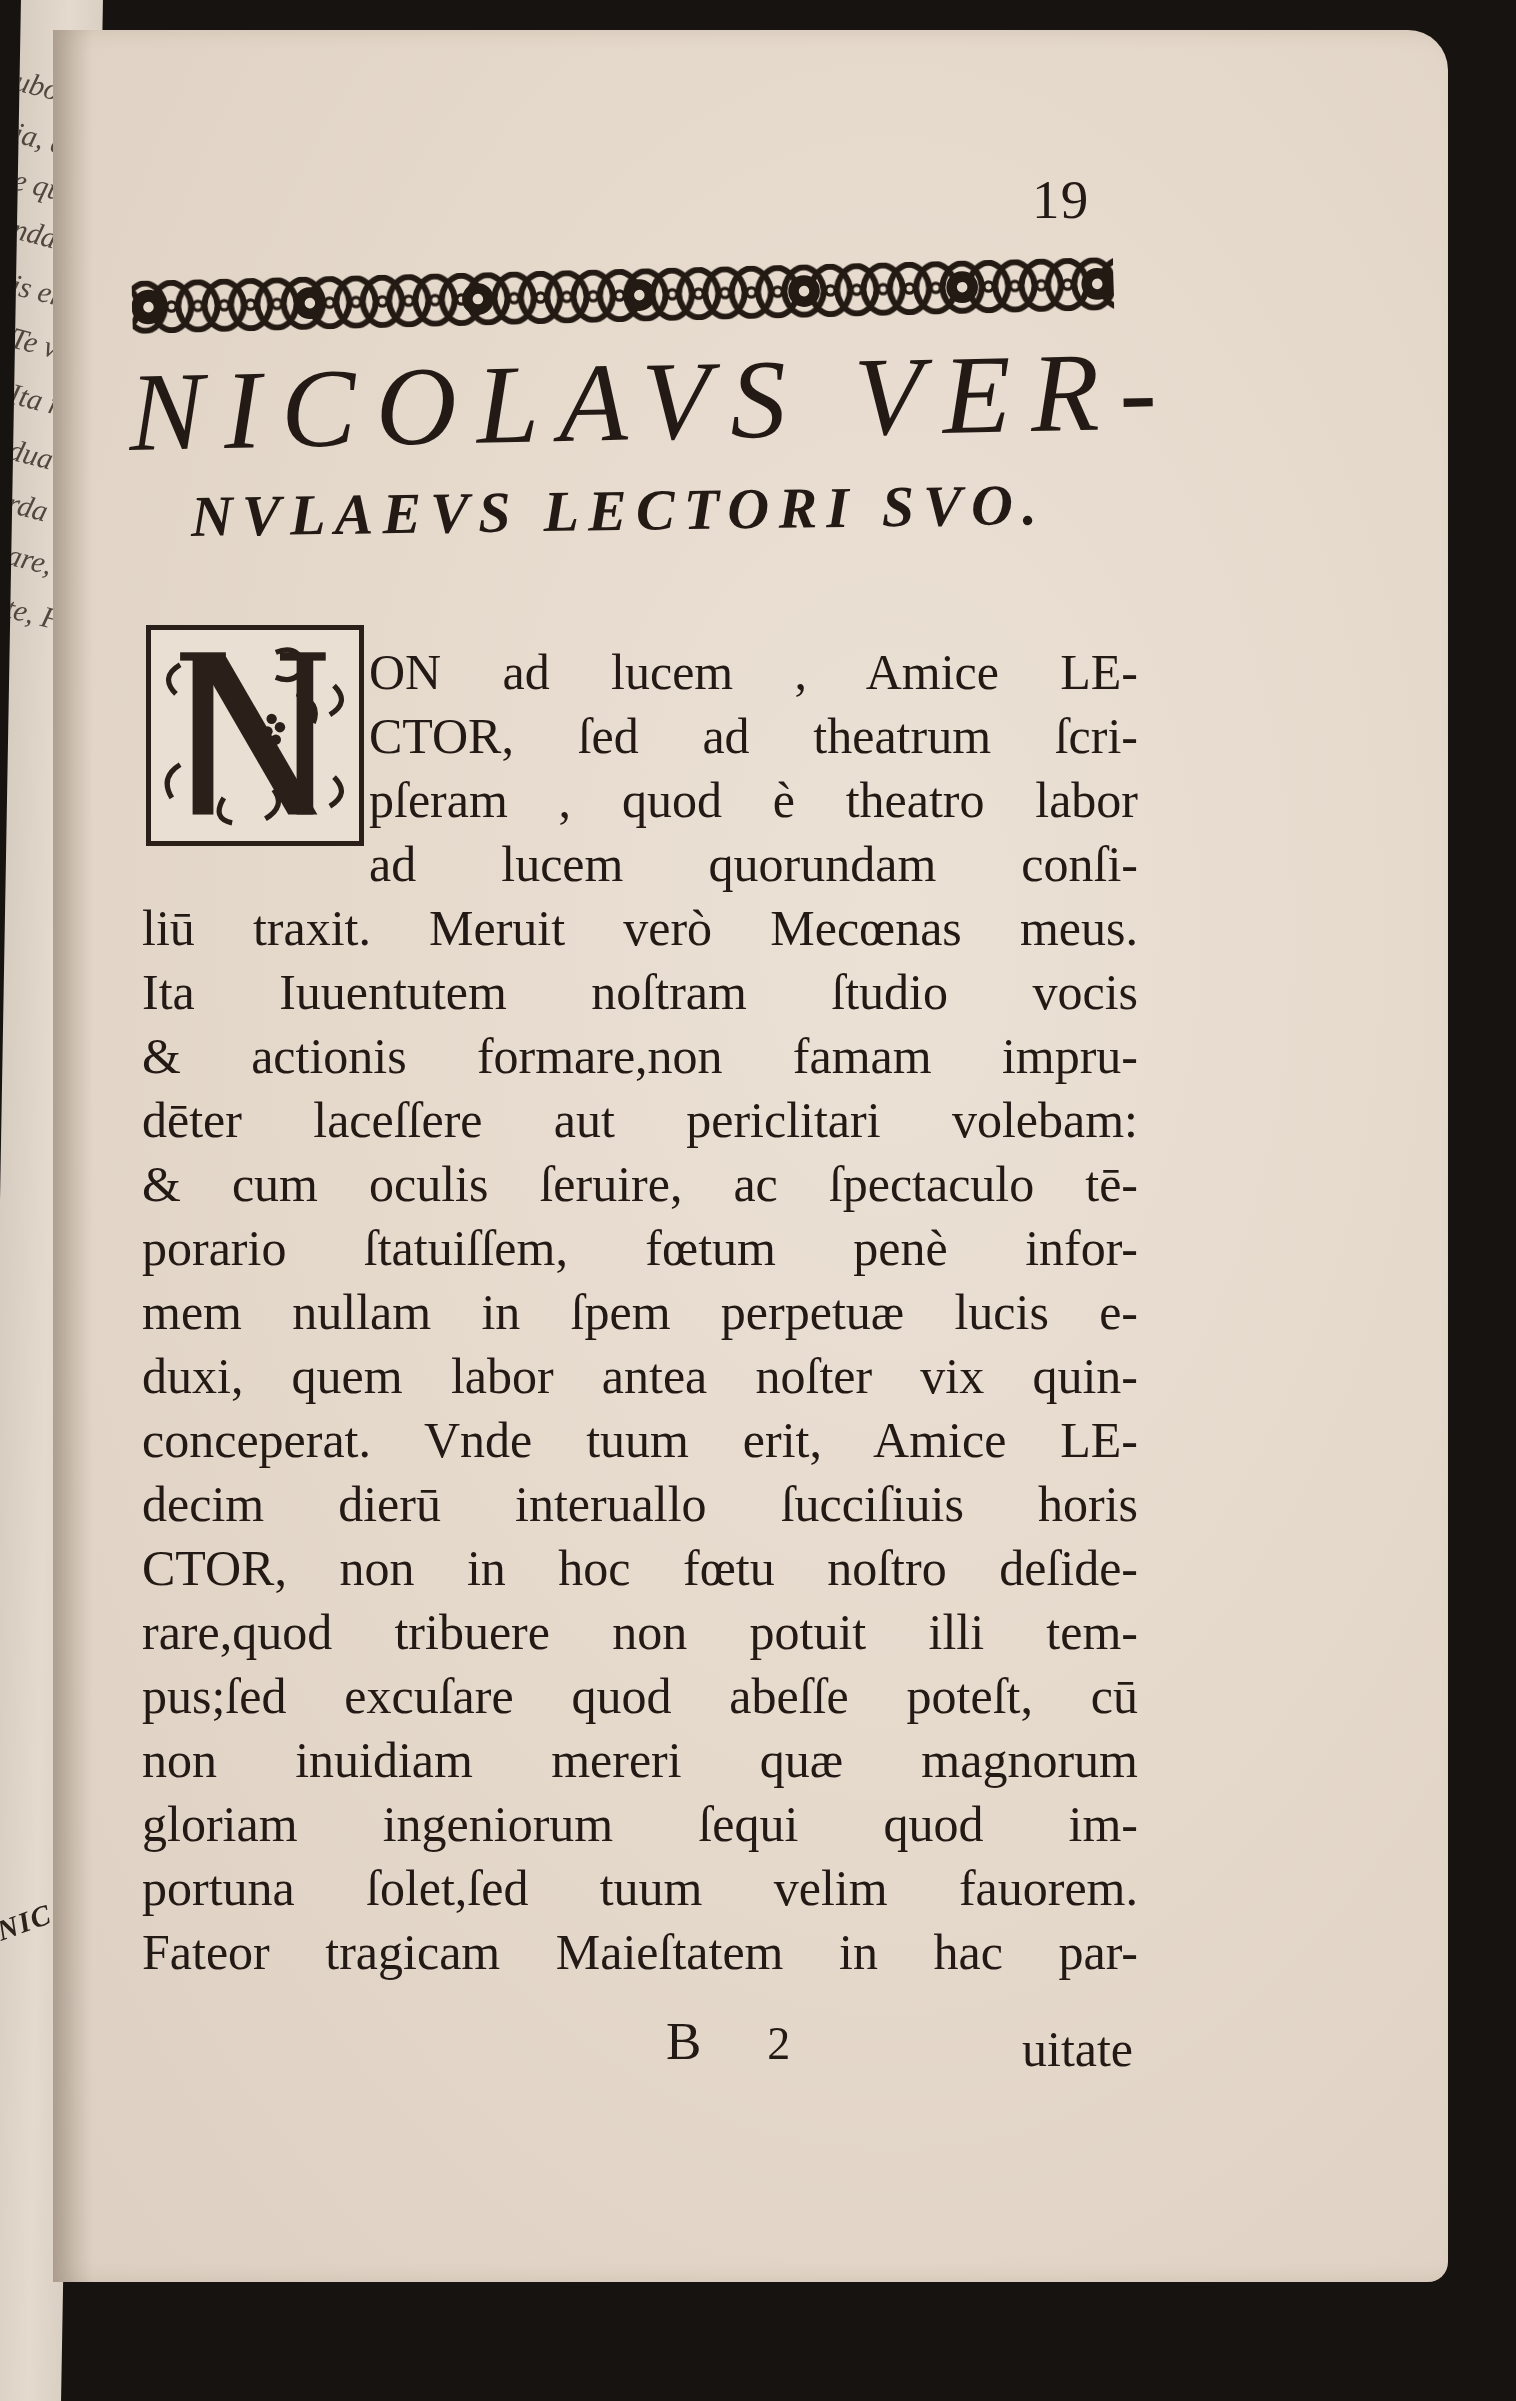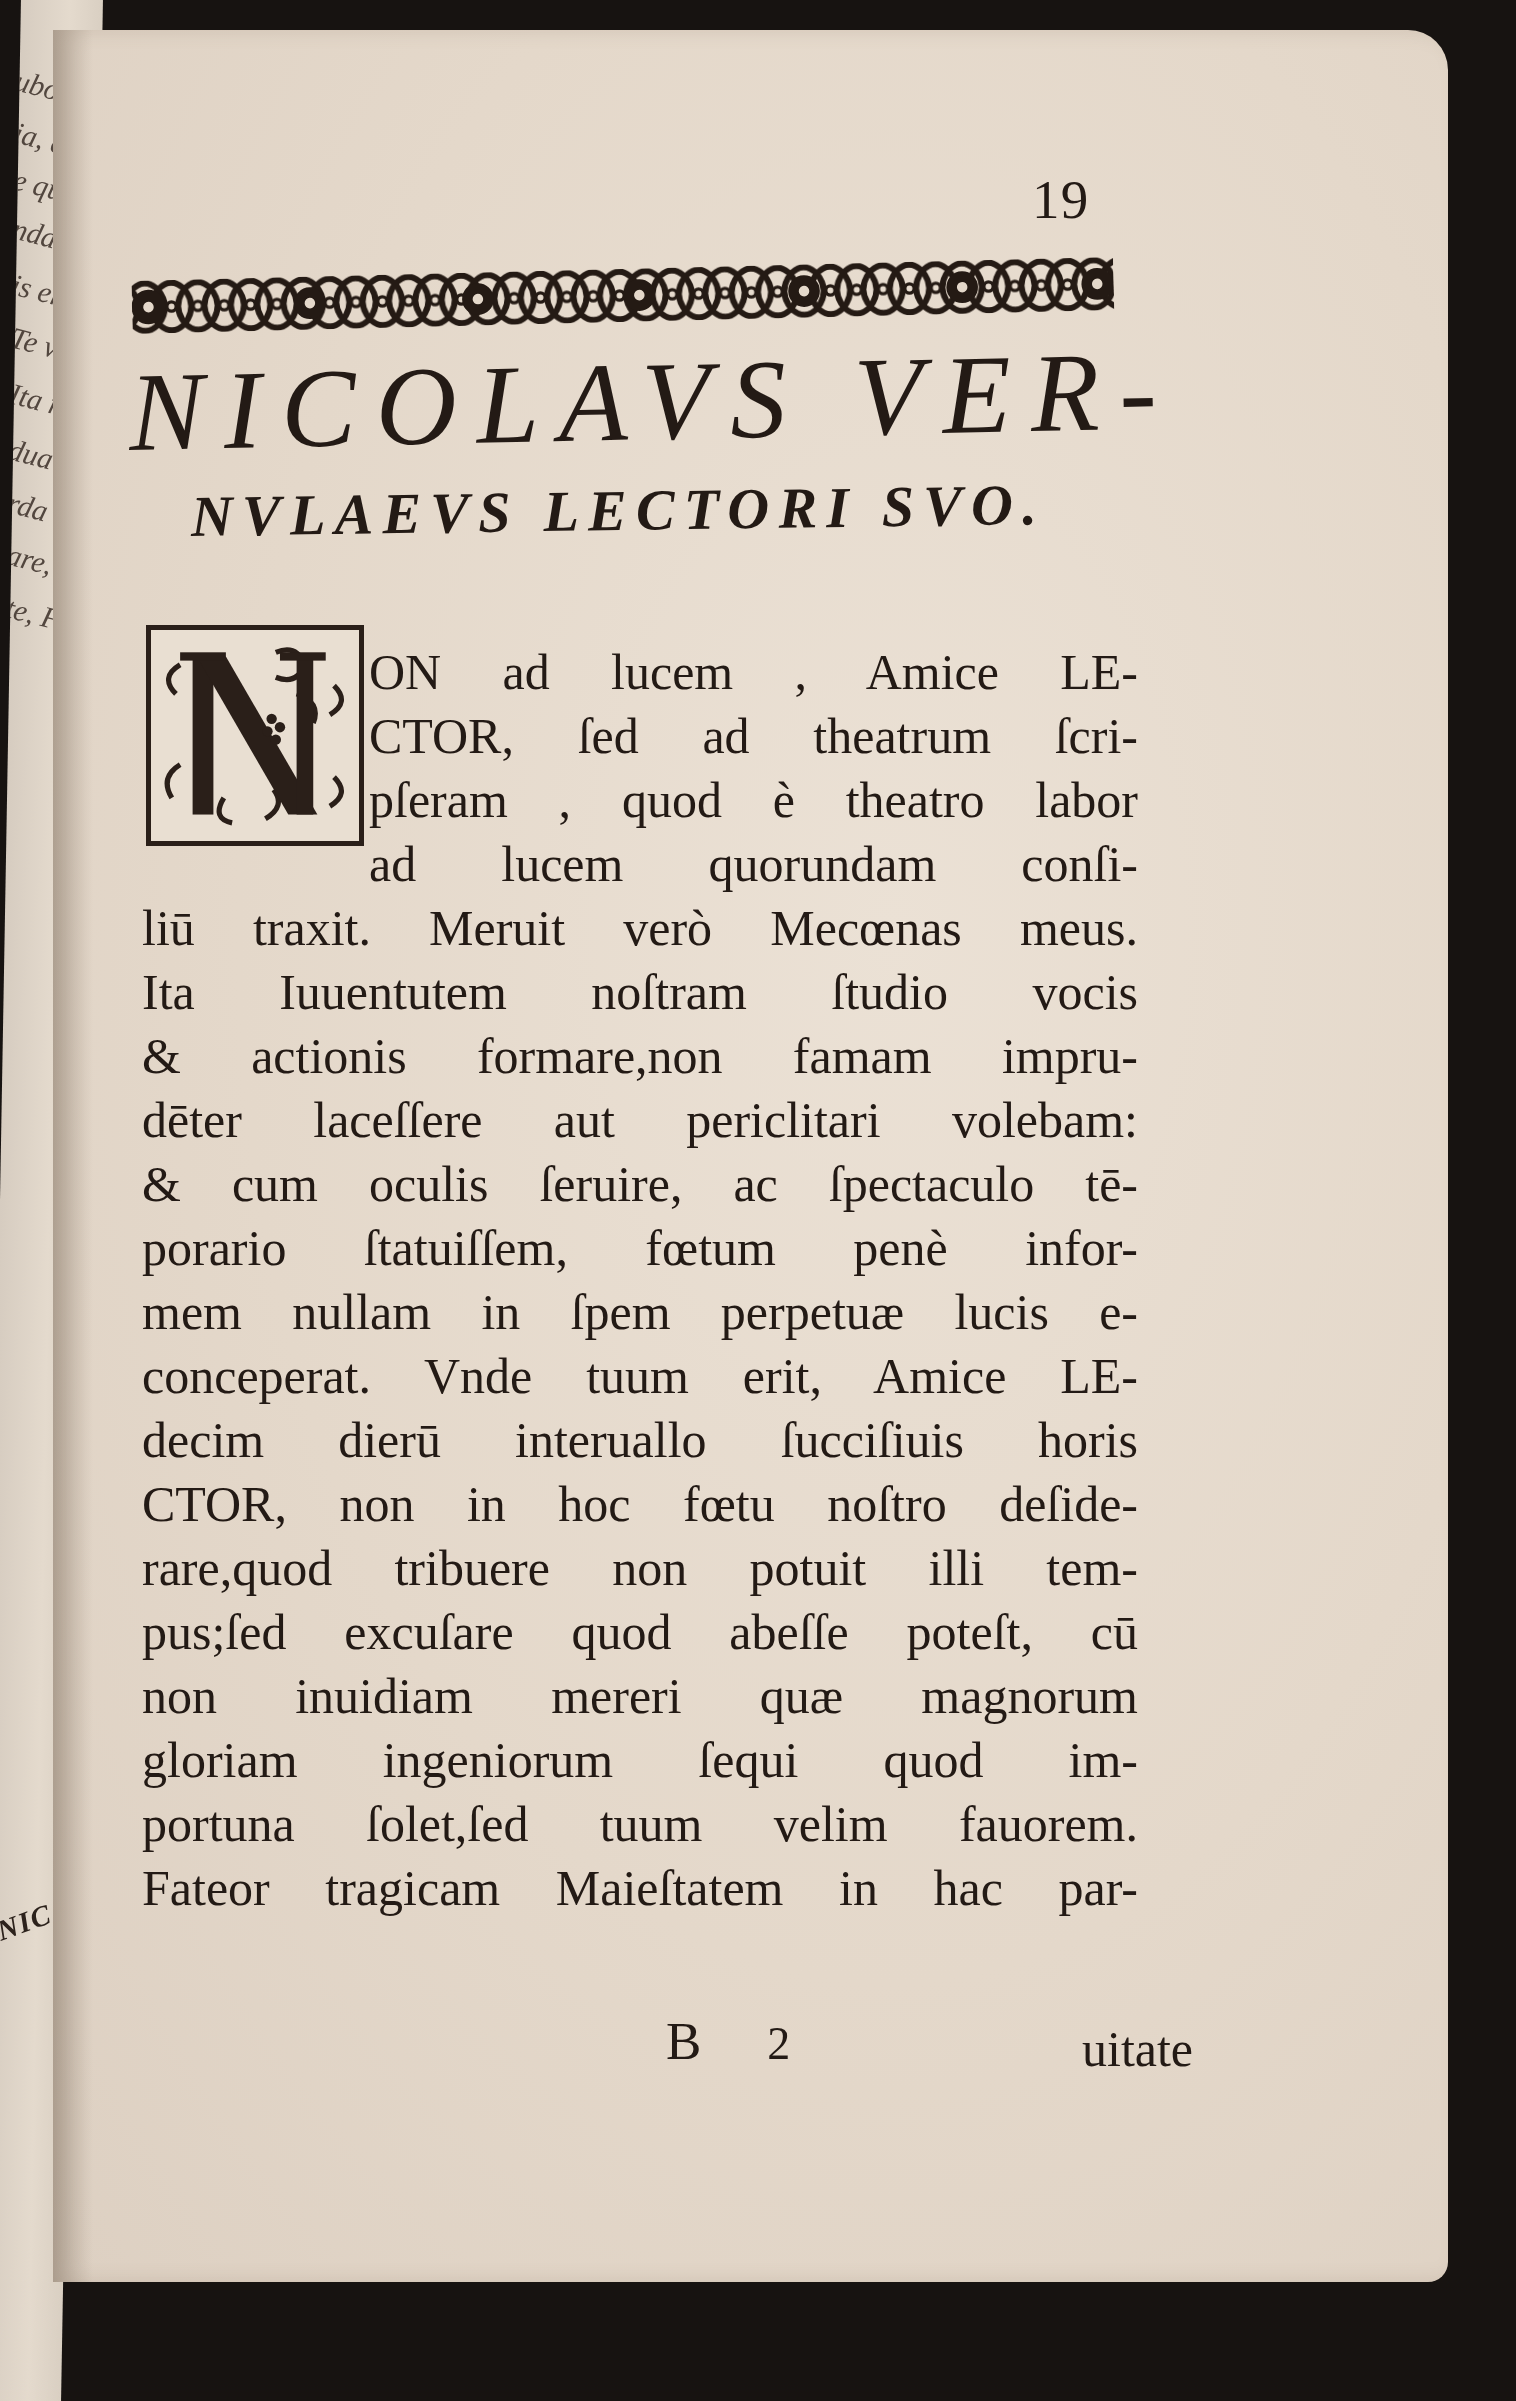--- a/index.html
+++ b/index.html
@@ -64,21 +64,21 @@
     position:absolute; left:142px; top:587px; width:996px;
     font-size:50px; line-height:64px;
   }
   .line { white-space:nowrap; display:block; text-align:justify; text-align-last:justify; }
   .line.indent { padding-left:227px; }
   .sig {
     position:absolute; left:666px; top:2011px; font-size:53px;
   }
   .sig .num { margin-left:66px; font-size:46px; }
   .catchword {
-    position:absolute; left:1082px; top:2020px; font-size:50px;
+    position:absolute; left:1022px; top:2020px; font-size:50px;
   }
 </style>
 </head>
 <body>
 
 <div class="facing-page">
   <div class="frag" style="top:63px">ubo, q</div>
   <div class="frag" style="top:115px">ia, dus</div>
   <div class="frag" style="top:162px">e qu, ba</div>
   <div class="frag" style="top:211px">nda</div>
@@ -155,20 +155,21 @@
   <span class="line indent">CTOR, ſed ad theatrum ſcri-</span>
   <span class="line indent">pſeram , quod è theatro labor</span>
   <span class="line indent">ad lucem quorundam conſi-</span>
   <span class="line">liū traxit. Meruit verò Mecœnas meus.</span>
   <span class="line">Ita Iuuentutem noſtram ſtudio vocis</span>
   <span class="line">&amp; actionis formare,non famam impru-</span>
   <span class="line">dēter laceſſere aut periclitari volebam:</span>
   <span class="line">&amp; cum oculis ſeruire, ac ſpectaculo tē-</span>
   <span class="line">porario ſtatuiſſem, fœtum penè infor-</span>
   <span class="line">mem nullam in ſpem perpetuæ lucis e-</span>
+  <span class="line">duxi, quem labor antea noſter vix quin-</span>
   <span class="line">conceperat. Vnde tuum erit, Amice LE-</span>
   <span class="line">decim dierū interuallo ſucciſiuis horis</span>
   <span class="line">CTOR, non in hoc fœtu noſtro deſide-</span>
   <span class="line">rare,quod tribuere non potuit illi tem-</span>
   <span class="line">pus;ſed excuſare quod abeſſe poteſt, cū</span>
   <span class="line">non inuidiam mereri quæ magnorum</span>
   <span class="line">gloriam ingeniorum ſequi quod im-</span>
   <span class="line">portuna ſolet,ſed tuum velim fauorem.</span>
   <span class="line">Fateor tragicam Maieſtatem in hac par-</span>
 </div>

